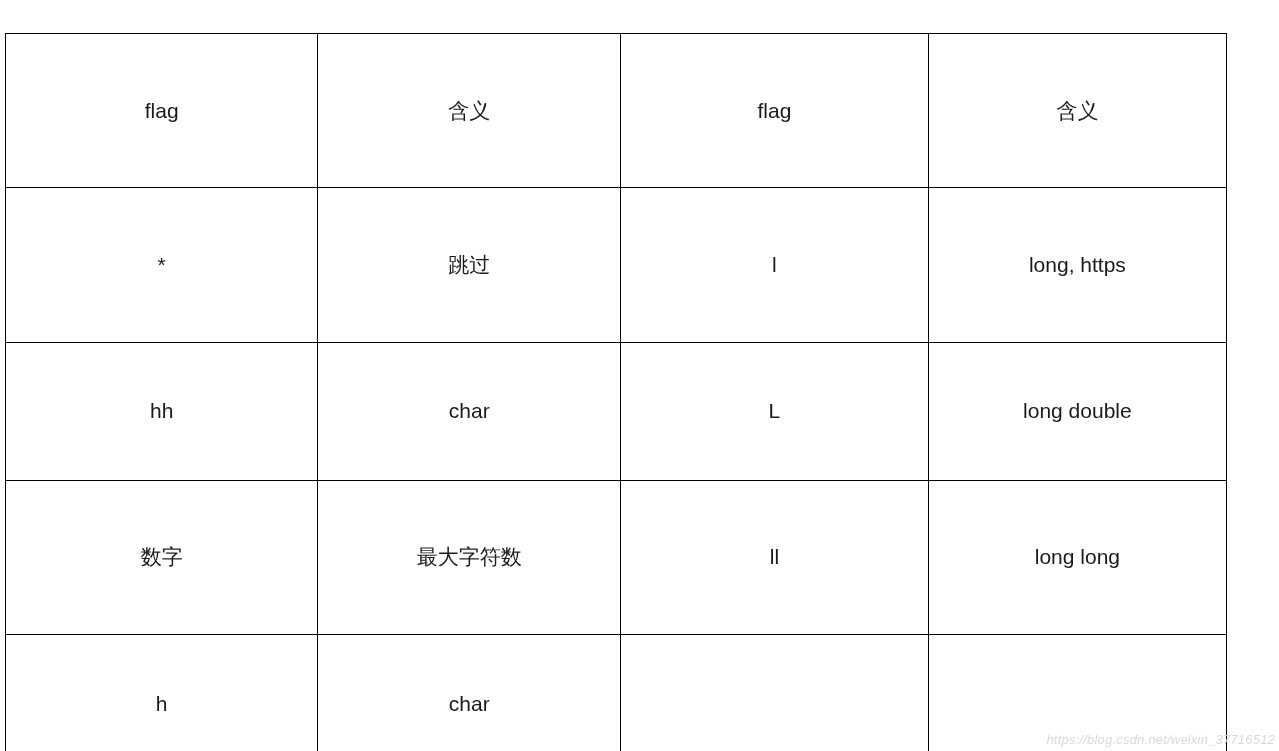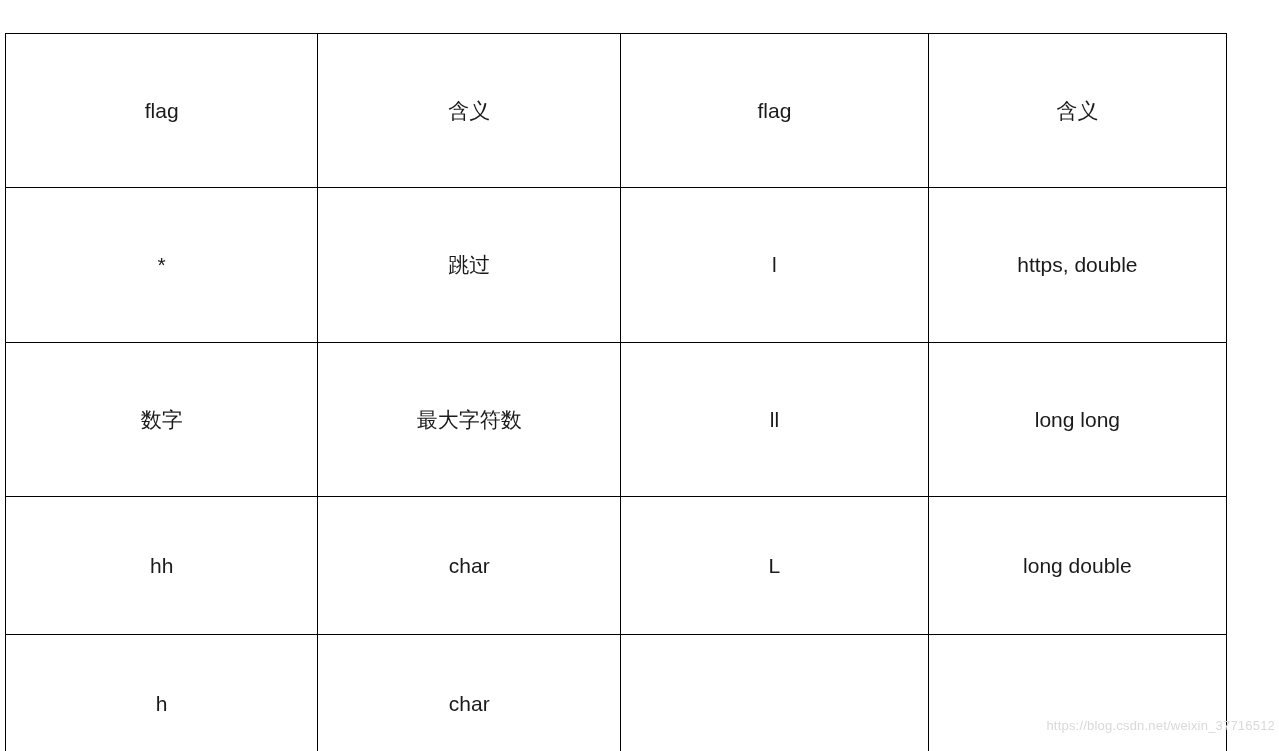--- a/index.html
+++ b/index.html
@@ -41,58 +41,59 @@
     font-size: 21px;
   }
   .col-a { width: 25.6%; }
   .col-b { width: 24.8%; }
   .col-c { width: 25.2%; }
   .col-d { width: 24.4%; }
   .cell-empty { }
   .watermark {
     position: absolute;
     right: 4px;
-    bottom: 18px;
+    bottom: 4px;
     font-size: 13px;
     color: #d9d9d9;
     font-family: "Liberation Sans", sans-serif;
     letter-spacing: 0.2px;
     white-space: nowrap;
     pointer-events: none;
+    font-style: italic;
   }
 </style>
 </head>
 <body>
 
 <div class="table-wrap">
   <table class="flag-table">
     <tbody>
       <tr class="header-row">
         <td class="col-a">flag</td>
         <td class="col-b">含义</td>
         <td class="col-c">flag</td>
         <td class="col-d">含义</td>
       </tr>
       <tr>
         <td class="col-a">*</td>
         <td class="col-b">跳过</td>
         <td class="col-c">l</td>
-        <td class="col-d">https, double</td>
+        <td class="col-d">long, https</td>
+      </tr>
+      <tr>
+        <td class="col-a">hh</td>
+        <td class="col-b">char</td>
+        <td class="col-c">L</td>
+        <td class="col-d">long double</td>
       </tr>
       <tr>
         <td class="col-a">数字</td>
         <td class="col-b">最大字符数</td>
         <td class="col-c">ll</td>
         <td class="col-d">long long</td>
-      </tr>
-      <tr>
-        <td class="col-a">hh</td>
-        <td class="col-b">char</td>
-        <td class="col-c">L</td>
-        <td class="col-d">long double</td>
       </tr>
       <tr>
         <td class="col-a">h</td>
         <td class="col-b">char</td>
         <td class="col-c cell-empty"></td>
         <td class="col-d cell-empty"></td>
       </tr>
     </tbody>
   </table>
 </div>

